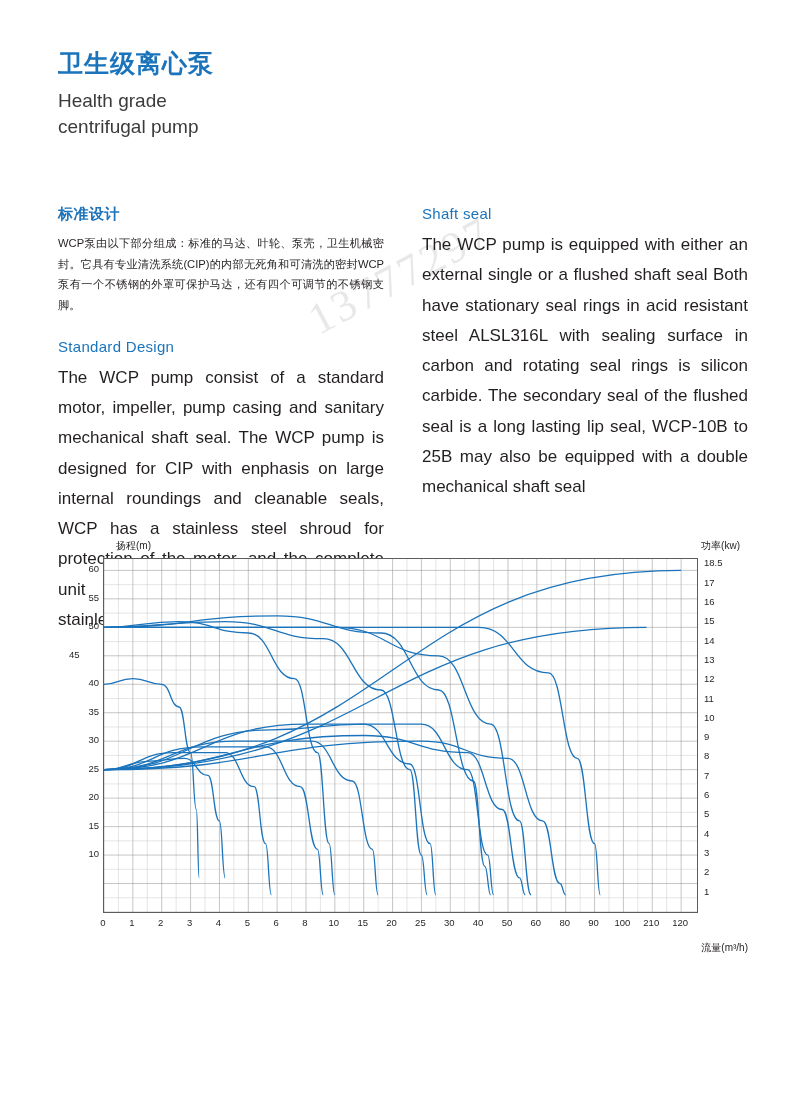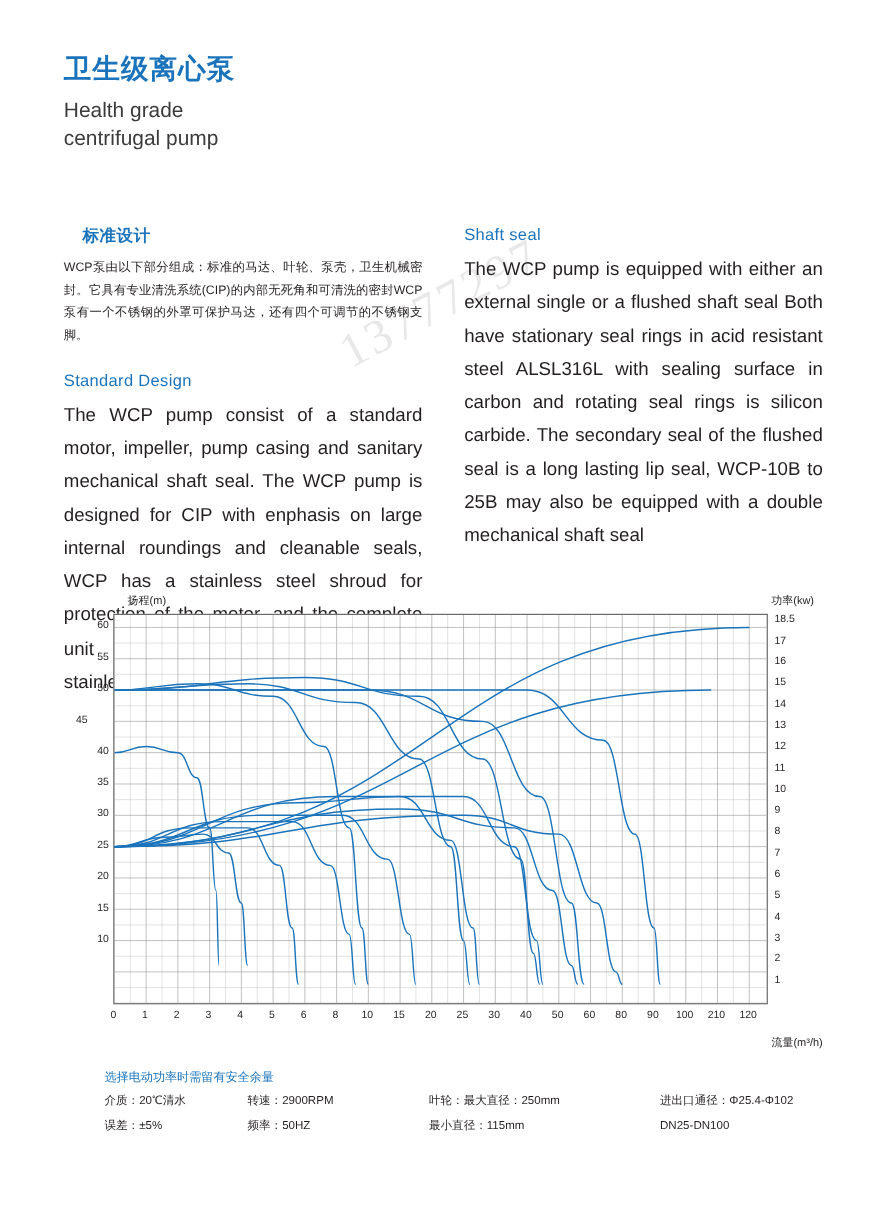--- a/index.html
+++ b/index.html
@@ -51,21 +51,21 @@
     display: flex;
     gap: 38px;
   }
   .col {
     width: 326px;
   }
   .sec-head-cn {
     font-size: 15px;
     color: #1b74bb;
     font-weight: bold;
-    margin: 0 0 9px 17px;
+    margin: 0 0 9px 0;
     letter-spacing: .5px;
   }
   .sec-body-cn {
     font-size: 11.2px;
     line-height: 1.85;
     color: #231f20;
     margin: 0 0 22px 0;
     text-align: justify;
   }
   .sec-head-en {
@@ -324,28 +324,14 @@
         <div class="xtick" style="position: absolute; left: 440.99px; top: 392px; width: 16px; text-align: center;">50</div>
         <div class="xtick" style="position: absolute; left: 469.847px; top: 392px; width: 16px; text-align: center;">60</div>
         <div class="xtick" style="position: absolute; left: 498.703px; top: 392px; width: 16px; text-align: center;">80</div>
         <div class="xtick" style="position: absolute; left: 527.56px; top: 392px; width: 16px; text-align: center;">90</div>
         <div class="xtick" style="position: absolute; left: 556.416px; top: 392px; width: 16px; text-align: center;">100</div>
         <div class="xtick" style="position: absolute; left: 585.273px; top: 392px; width: 16px; text-align: center;">210</div>
         <div class="xtick" style="position: absolute; left: 614.129px; top: 392px; width: 16px; text-align: center;">120</div>
       </div>
   </div>
 
-  <div class="footer">
-    <div class="note">选择电动功率时需留有安全余量</div>
-    <div class="footer-grid">
-      <div class="fg-cell">介质：20℃清水</div>
-      <div class="fg-cell">转速：2900RPM</div>
-      <div class="fg-cell">叶轮：最大直径：250mm</div>
-      <div class="fg-cell">进出口通径：Φ25.4-Φ102</div>
-
-      <div class="fg-cell">误差：±5%</div>
-      <div class="fg-cell">频率：50HZ</div>
-      <div class="fg-cell">最小直径：115mm</div>
-      <div class="fg-cell">DN25-DN100</div>
-    </div>
-  </div>
 
 </div>
 
 </body></html>

